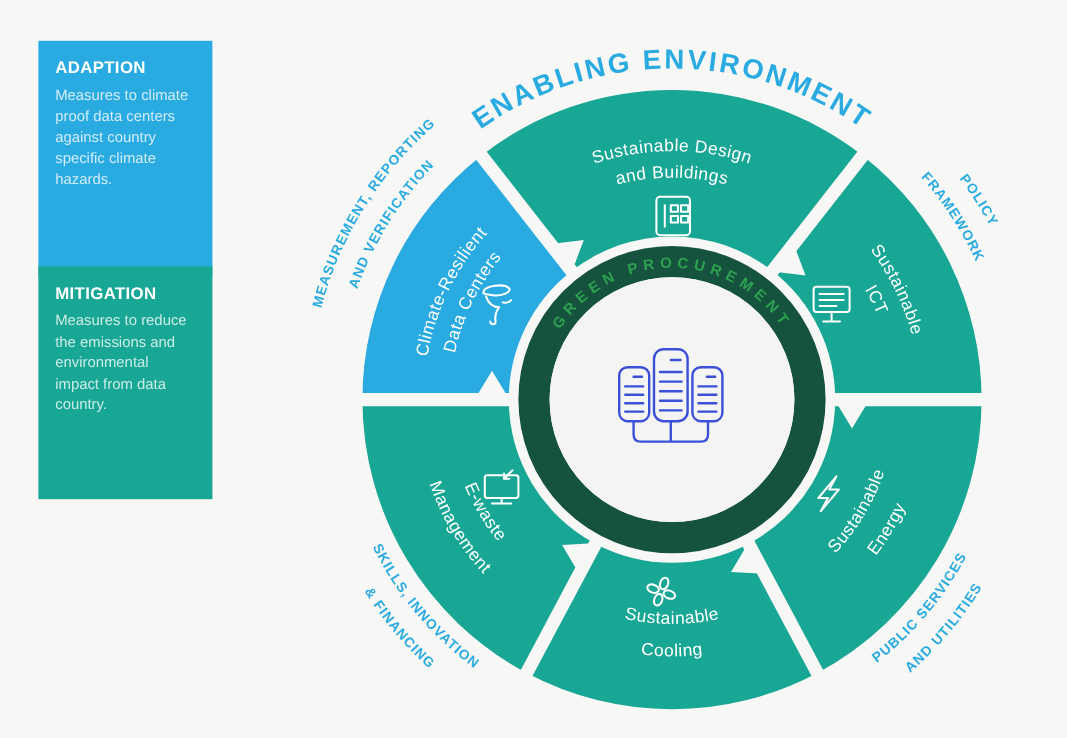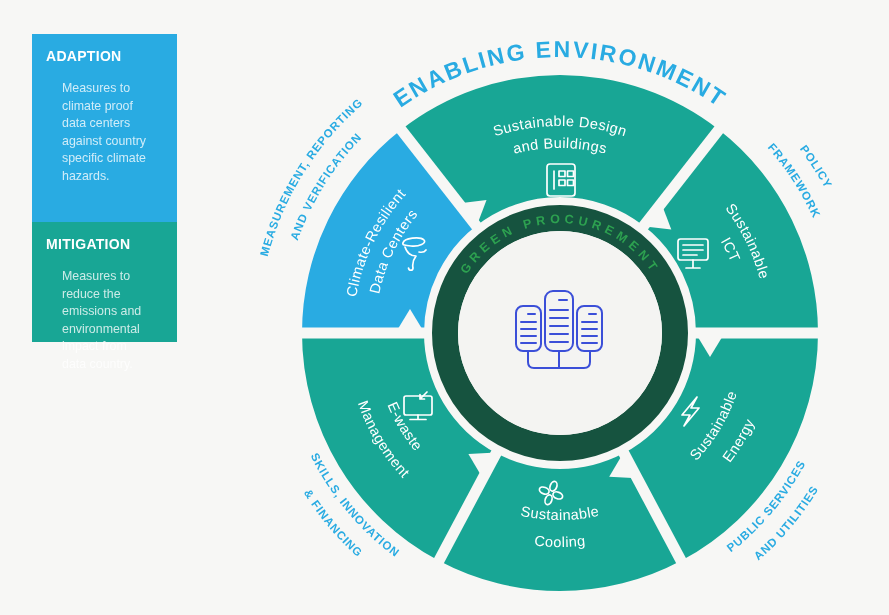--- a/index.html
+++ b/index.html
@@ -2,23 +2,23 @@
 <html><head>
 <meta charset="utf-8">
 <style>
   html,body{margin:0;padding:0;background:#f7f7f5;}
   .stage{position:relative;width:889px;height:615px;background:#f7f7f5;overflow:hidden;
          font-family:"Liberation Sans",sans-serif;}
   .stage svg{position:absolute;left:0;top:0;}
   .card{position:absolute;left:32px;width:145px;box-sizing:border-box;
         padding:14px 14px;color:#fff;}
   .card h2{margin:0 0 7px 0;font-size:14px;font-weight:bold;letter-spacing:.3px;}
-  .card p{margin:16px;font-size:12.4px;line-height:1.42;color:rgba(255,255,255,.78);}
+  .card p{margin:0;font-size:12.4px;line-height:1.42;color:rgba(255,255,255,.78);}
   #card-adaption{top:34px;height:196px;background:#29abe2;}
-  #card-mitigation{top:222px;height:120px;background:#18a695;}
+  #card-mitigation{top:222px;height:194px;background:#18a695;}
   
   text{text-anchor:middle;}
   .t-title{font-family:"Liberation Sans",sans-serif;font-weight:bold;font-size:23px;
            letter-spacing:2.2px;fill:#29abe2;}
   .t-outer{font-family:"Liberation Sans",sans-serif;font-weight:bold;font-size:11.5px;
            letter-spacing:.9px;fill:#29abe2;}
   .t-green{font-family:"Liberation Sans",sans-serif;font-weight:bold;font-size:12.5px;
            letter-spacing:4.5px;fill:#2da150;}
   .t-seg{font-family:"Liberation Sans",sans-serif;font-size:14.5px;
          letter-spacing:.4px;fill:#ffffff;}

